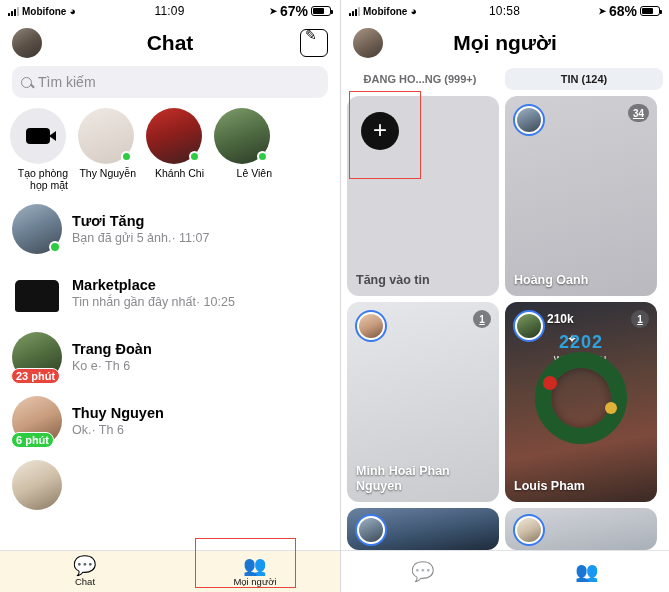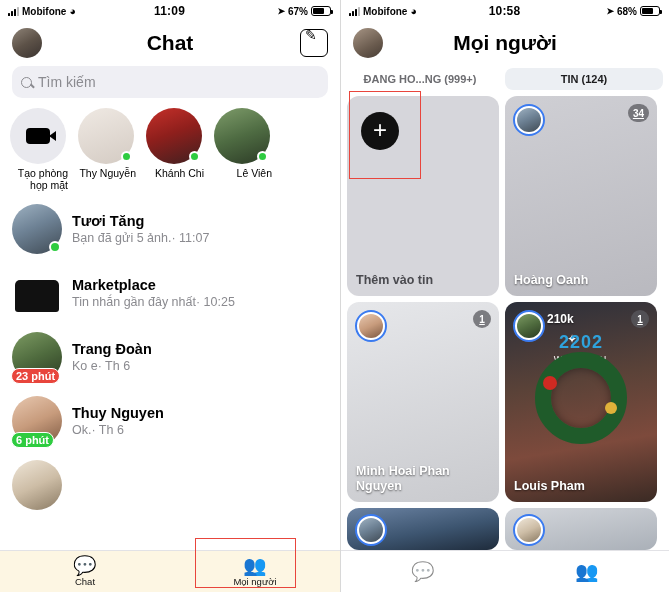--- a/index.html
+++ b/index.html
@@ -13,31 +13,31 @@
   .phone { position: relative; overflow: hidden; background: #fff; }
   .phone.left { width: 341px; height: 592px; border-right: 1px solid #d8d8d8; }
   .phone.right { width: 328px; height: 592px; }
 
   
   .statusbar {
     height: 22px; display: flex; align-items: center;
     padding: 0 9px 0 8px; font-size: 11px; font-weight: bold; color: #000;
   }
   .sb-left { display: flex; align-items: center; gap: 3px; flex: 1; }
-  .sb-center { flex: 0 0 auto; font-size: 12px; font-weight: bold; letter-spacing: .2px;}
+  .sb-center { flex: 0 0 auto; font-size: 12px; font-weight: normal; letter-spacing: .2px;}
   .sb-right { display: flex; align-items: center; gap: 3px; flex: 1; justify-content: flex-end; }
   .bars { display: flex; align-items: flex-end; gap: 1px; height: 9px; }
   .bars i { display:block; width: 2px; background: #000; border-radius: .5px; }
   .bars i:nth-child(1){height:3px}
   .bars i:nth-child(2){height:5px}
   .bars i:nth-child(3){height:7px}
   .bars i:nth-child(4){height:9px; background:#bbb}
   .carrier { font-size: 10px; font-weight: bold; }
   .wifi { font-size: 11px; }
-  .battpct { font-size: 10px; font-weight: bold; text-align: right; }
+  .battpct { font-size: 14px; font-weight: bold; text-align: right; }
   .batt {
     width: 20px; height: 10px; border: 1px solid #000; border-radius: 3px;
     position: relative; padding: 1px;
   }
   .batt::after {
     content:""; position:absolute; right:-3px; top:3px; width:2px; height:4px;
     background:#000; border-radius:0 1px 1px 0;
   }
   .batt b { display:block; height:100%; background:#000; border-radius:1px; }
   .loc { font-size: 9px; }
@@ -370,21 +370,21 @@
 
     <div class="seg">
       <div class="seg-item plain">ĐANG HO...NG (999+)</div>
       <div class="seg-item active">TIN (124)</div>
     </div>
 
     <div class="grid">
 
       <div class="cell addcell">
         <div class="plusbtn">+</div>
-        <div class="cname dark">Thêm vào tin</div>
+        <div class="cname dark">Tăng vào tin</div>
       </div>
 
       <div class="cell grad-a">
         <div class="ringav">
             <div class="inner av-1"></div>
           </div>
         <div class="count">34</div>
         <div class="cname">Hoàng Oanh</div>
       </div>
 

